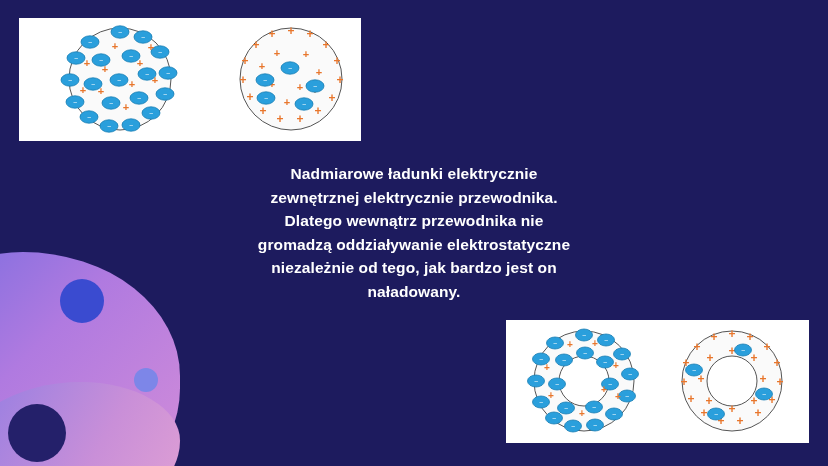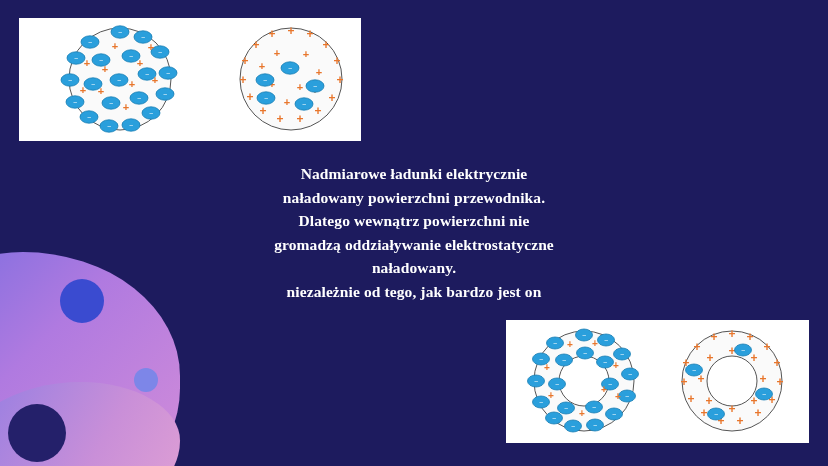--- a/index.html
+++ b/index.html
@@ -94,21 +94,20 @@
     width: 500px;
     text-align: center;
     color: #ffffff;
     font-size: 15.5px;
     font-weight: bold;
     line-height: 1.52;
     letter-spacing: 0.1px;
   }
   .caption div {
     white-space: nowrap;
-    font-family: Liberation Serif, serif;
   }
 
   
   svg { display: block; }
 </style>
 </head>
 <body>
 
 <div class="slide">
 
@@ -229,25 +228,25 @@
             <ellipse cx="285" cy="86" rx="9" ry="6.2" fill="#2a9fdc" stroke="#1b7fb4" stroke-width="0.8"></ellipse>
               <text x="285" y="89" font-size="7" fill="#ffffff" text-anchor="middle" font-family="Liberation Sans, sans-serif">−</text>
           </g>
         </g>
       </svg>
     </div>
   </div>
 
   <div class="caption">
     <div>Nadmiarowe ładunki elektrycznie</div>
-    <div>naładowany powierzchni przewodnika.</div>
-    <div>Dlatego wewnątrz powierzchni nie</div>
+    <div>zewnętrznej elektrycznie przewodnika.</div>
+    <div>Dlatego wewnątrz przewodnika nie</div>
     <div>gromadzą oddziaływanie elektrostatyczne</div>
+    <div>niezależnie od tego, jak bardzo jest on</div>
     <div>naładowany.</div>
-    <div>niezależnie od tego, jak bardzo jest on</div>
   </div>
 
   <div class="panel panel-bottom">
     <div class="panel-inner">
       <svg width="303" height="123" viewBox="0 0 303 123">
 
         <g>
           <circle cx="78" cy="61" r="50" fill="#fafafa" stroke="#555555" stroke-width="1"></circle>
           <circle cx="78" cy="61" r="25" fill="#ffffff" stroke="#555555" stroke-width="1"></circle>
 

